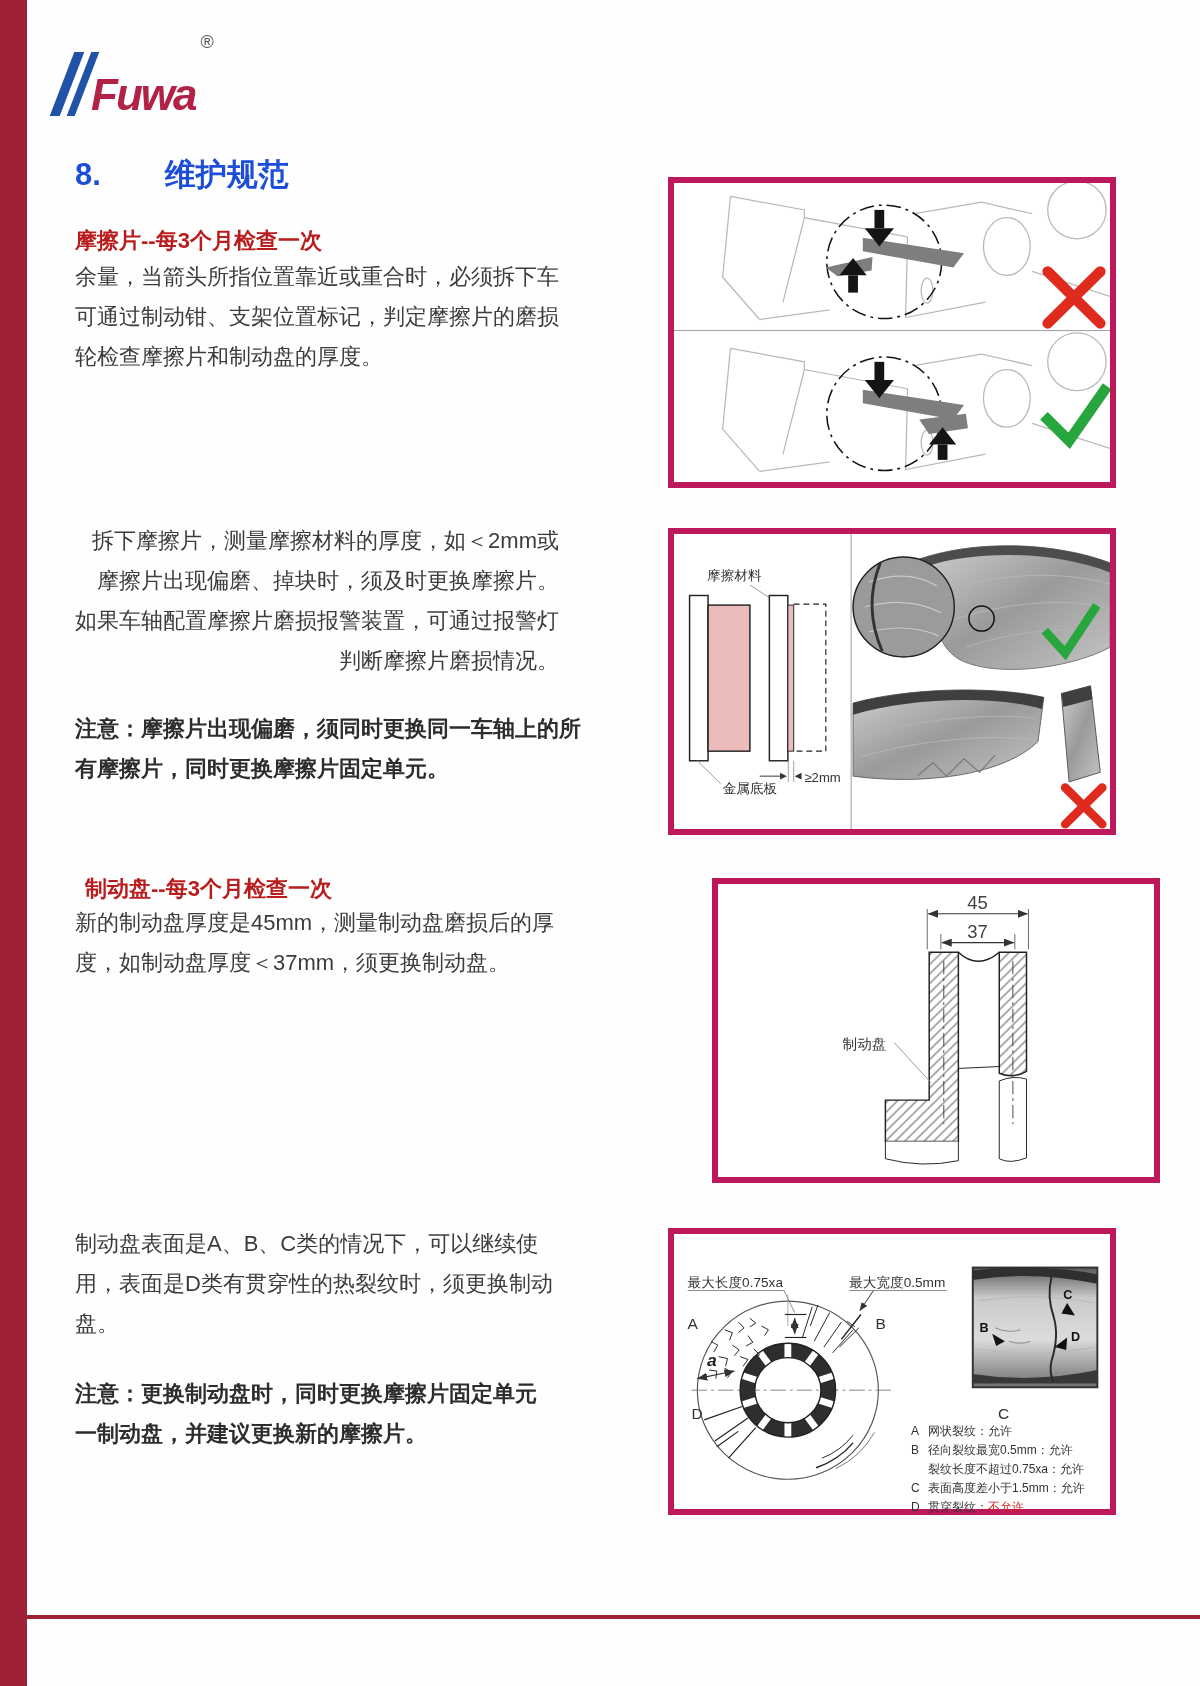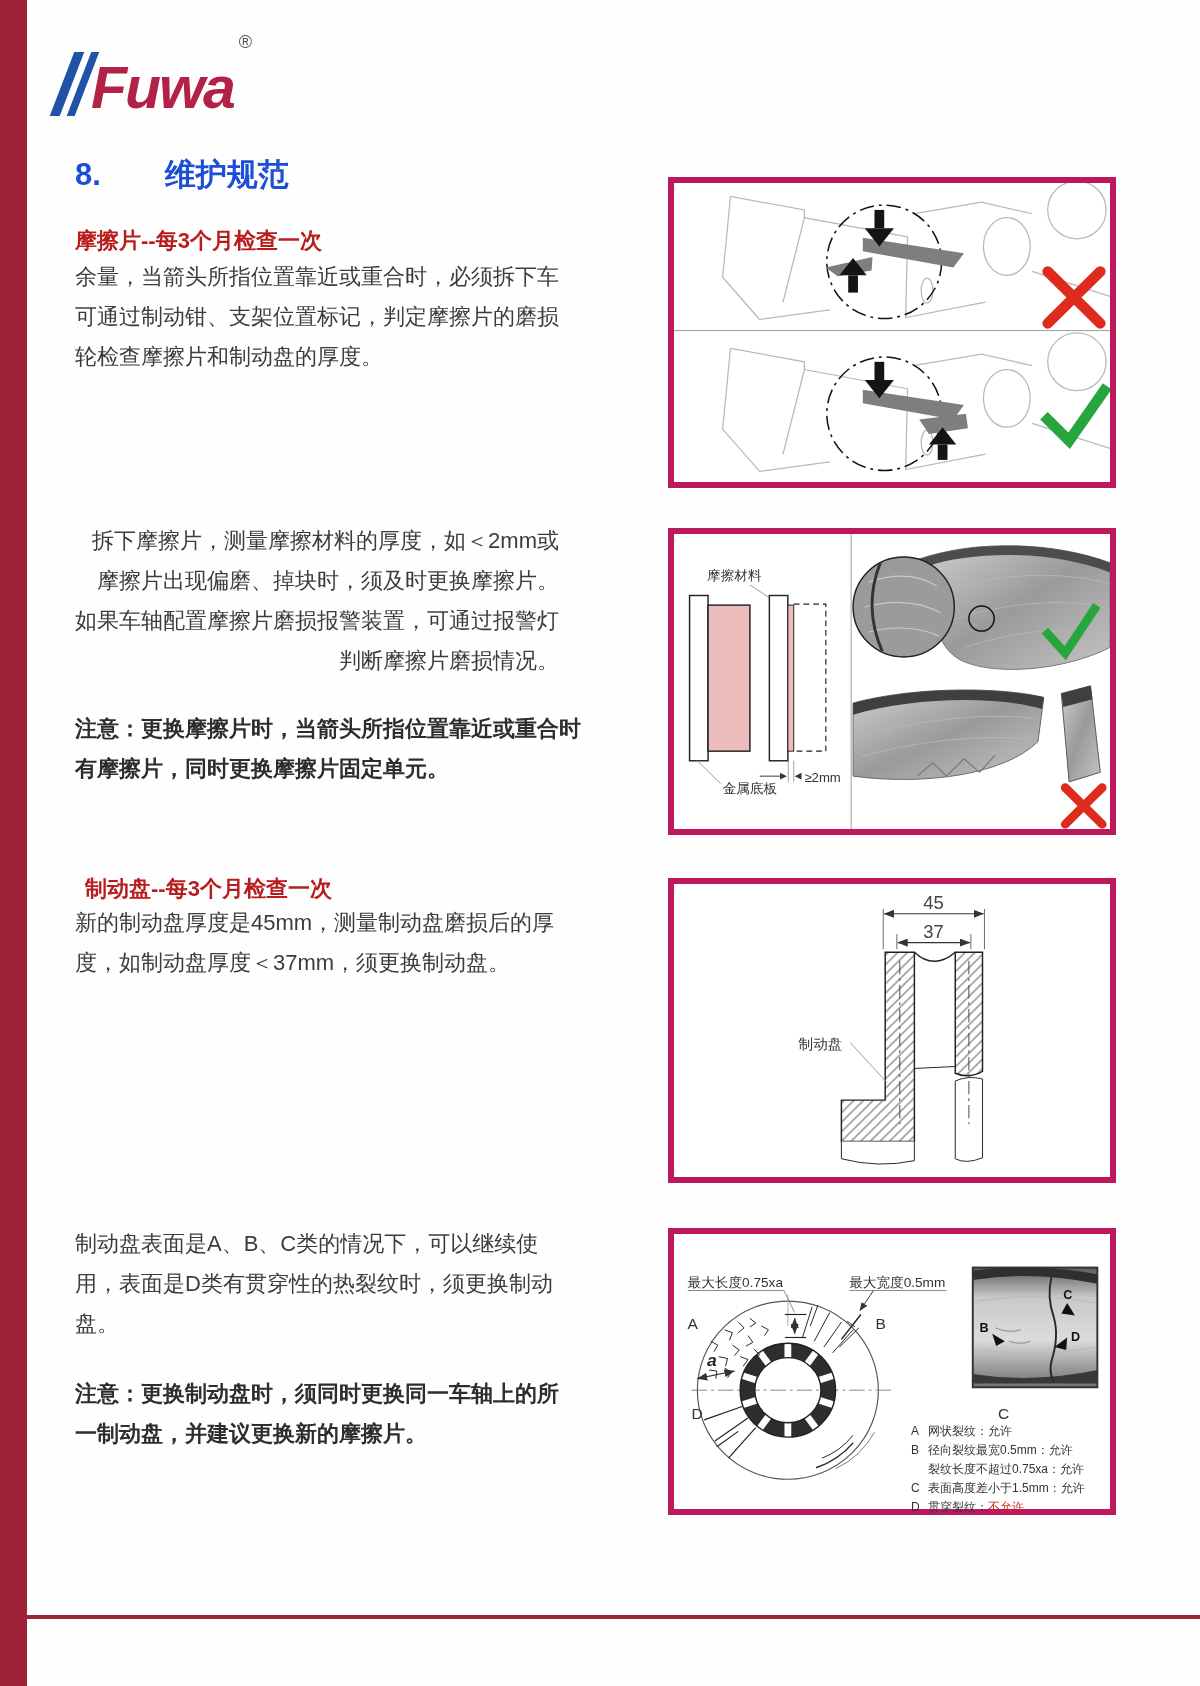--- a/index.html
+++ b/index.html
@@ -4,21 +4,21 @@
 <style>
   html,body{margin:0;padding:0;background:#ffffff;}
   .page{position:relative;width:1200px;height:1686px;background:#fefefe;overflow:hidden;margin:0 auto;
         font-family:"Liberation Sans","DejaVu Sans",sans-serif;color:#3c3c3c;}
   .red-bar{position:absolute;left:0;top:0;width:27px;height:1686px;background:#9e2138;}
 
   
   .logo{position:absolute;left:62px;top:24px;height:92px;display:flex;align-items:flex-end;}
   .slash{display:inline-block;width:10px;height:64px;background:#2053a8;transform:skewX(-21deg);margin-right:7px;}
   .slash.s2{margin-right:4px;width:8px;}
-  .logo-text{font-style:italic;font-weight:bold;font-size:59px;line-height:.95;color:#b22247;letter-spacing:-2px;}
+  .logo-text{font-style:italic;font-weight:bold;font-size:44px;line-height:.95;color:#b22247;letter-spacing:-2px;}
   .logo-reg{font-size:18px;color:#555;margin-left:5px;align-self:flex-start;margin-top:8px;}
 
   .abs{position:absolute;}
   .h-sec{font-size:31px;font-weight:700;color:#1d4ed8;line-height:34px;white-space:nowrap;}
   .h-sec .gap{display:inline-block;width:64px;}
   .h-sub{font-size:22px;font-weight:700;color:#b91c1c;line-height:30px;white-space:nowrap;}
   .para .line{white-space:nowrap;font-size:22px;line-height:40px;color:#3c3c3c;}
   .para.note .line{font-weight:700;color:#2d2d2d;}
 
   .panel{position:absolute;left:668px;width:448px;border:6px solid #be185d;background:#fff;box-sizing:border-box;}
@@ -59,39 +59,39 @@
   </div>
 
   <div class="abs para" style="left:75px;top:521px;text-align:right;">
     <div class="line">拆下摩擦片，测量摩擦材料的厚度，如＜2mm或</div>
     <div class="line">摩擦片出现偏磨、掉块时，须及时更换摩擦片。</div>
     <div class="line">如果车轴配置摩擦片磨损报警装置，可通过报警灯</div>
     <div class="line">判断摩擦片磨损情况。</div>
   </div>
 
   <div class="abs para note" style="left:75px;top:709px;">
-    <div class="line">注意：更换摩擦片时，当箭头所指位置靠近或重合时</div>
+    <div class="line">注意：摩擦片出现偏磨，须同时更换同一车轴上的所</div>
     <div class="line">有摩擦片，同时更换摩擦片固定单元。</div>
   </div>
 
   <div class="abs h-sub" style="left:85px;top:874px;">制动盘--每3个月检查一次</div>
 
   <div class="abs para" style="left:75px;top:903px;">
     <div class="line">新的制动盘厚度是45mm，测量制动盘磨损后的厚</div>
     <div class="line">度，如制动盘厚度＜37mm，须更换制动盘。</div>
   </div>
 
   <div class="abs para" style="left:75px;top:1224px;">
     <div class="line">制动盘表面是A、B、C类的情况下，可以继续使</div>
     <div class="line">用，表面是D类有贯穿性的热裂纹时，须更换制动</div>
     <div class="line">盘。</div>
   </div>
 
   <div class="abs para note" style="left:75px;top:1374px;">
-    <div class="line">注意：更换制动盘时，须同时更换同一车轴上的所</div>
+    <div class="line">注意：更换制动盘时，同时更换摩擦片固定单元</div>
     <div class="line">一制动盘，并建议更换新的摩擦片。</div>
   </div>
 
   <div class="panel" style="top:177px;height:311px;">
     <svg viewBox="0 0 448 311" preserveAspectRatio="none">
       <defs>
         <g id="cal" stroke="#b9b9b9" stroke-width="1.3" fill="none">
           <path d="M58,14 L134,28 L134,36 L240,56"></path>
           <path d="M58,14 L50,98 L88,142"></path>
           <path d="M88,142 L160,132"></path>
@@ -181,21 +181,21 @@
         <polygon points="398,166 428,158 438,248 406,258" fill="url(#ph)" stroke="#555" stroke-width="1"></polygon>
         <path d="M398,166 L428,158 L430,172 L400,180 Z" fill="#3f3f3f"></path>
         <g stroke="#df2b1e" stroke-width="9" stroke-linecap="round">
           <line x1="402" y1="264" x2="440" y2="302"></line>
           <line x1="440" y1="264" x2="402" y2="302"></line>
         </g>
       </g>
     </svg>
   </div>
 
-  <div class="panel" style="top:878px;height:305px;">
+  <div class="panel" style="top:878px;height:305px;margin-left:44px;">
     <svg viewBox="0 0 448 305" preserveAspectRatio="none" font-family="Liberation Sans, DejaVu Sans, sans-serif">
       <defs>
         <pattern id="hatch" width="7" height="7" patternUnits="userSpaceOnUse" patternTransform="rotate(45)">
           <rect width="7" height="7" fill="#fff"></rect>
           <line x1="3" y1="0" x2="3" y2="7" stroke="#555" stroke-width="1"></line>
         </pattern>
         <marker id="tri" markerWidth="9" markerHeight="7" refX="8.5" refY="3.5" orient="auto-start-reverse">
           <path d="M0,0 L9,3.5 L0,7 Z" fill="#333"></path>
         </marker>
       </defs>

